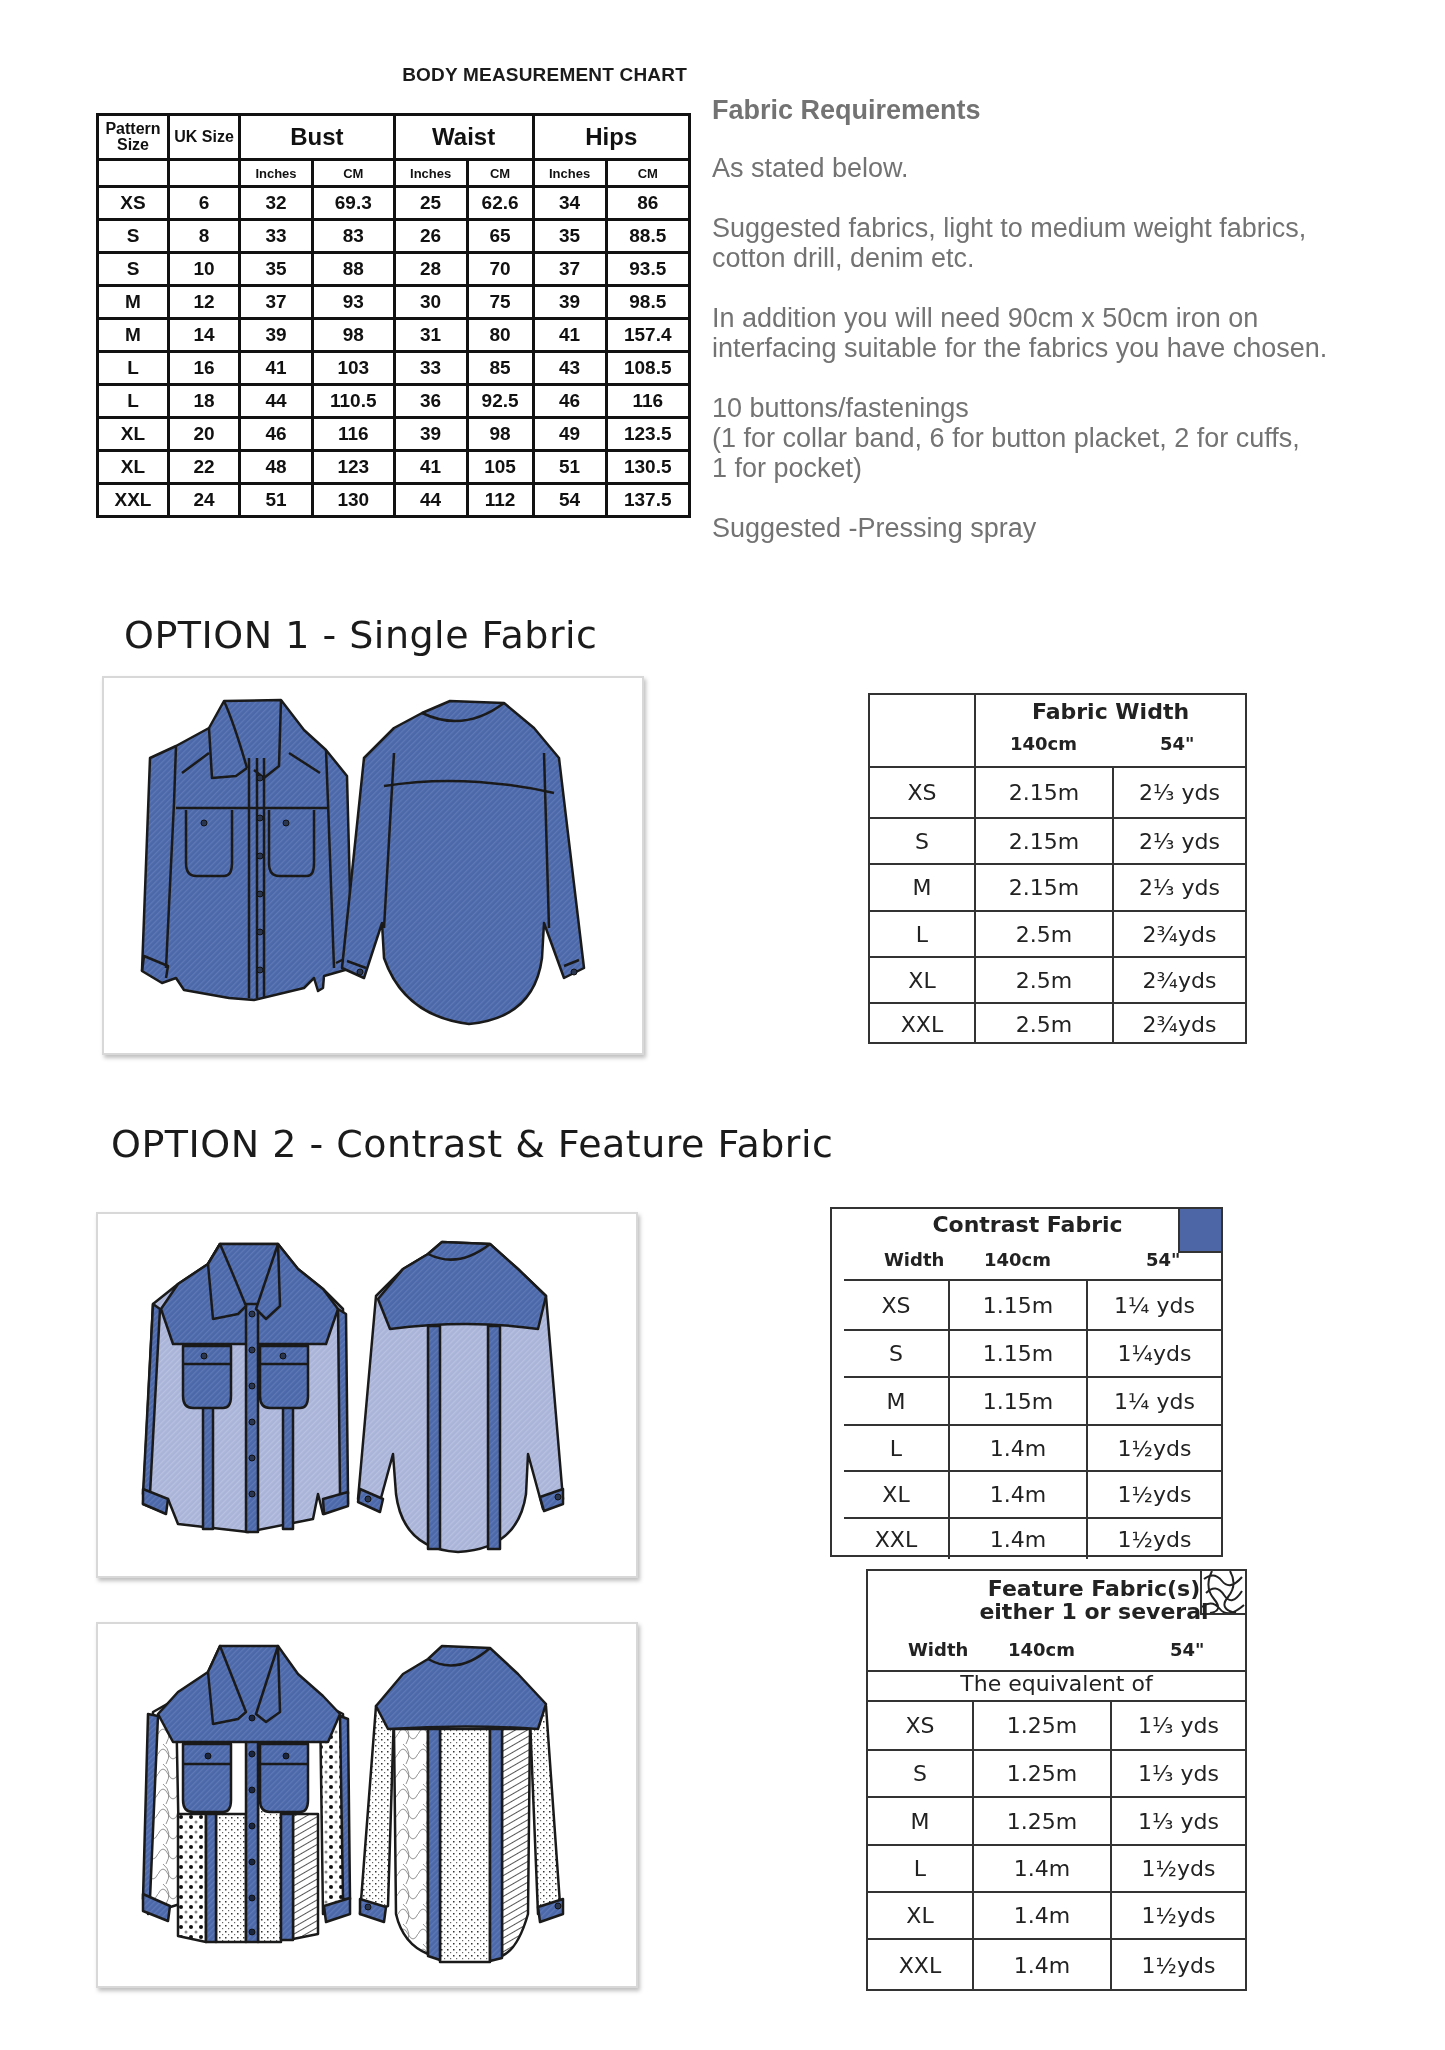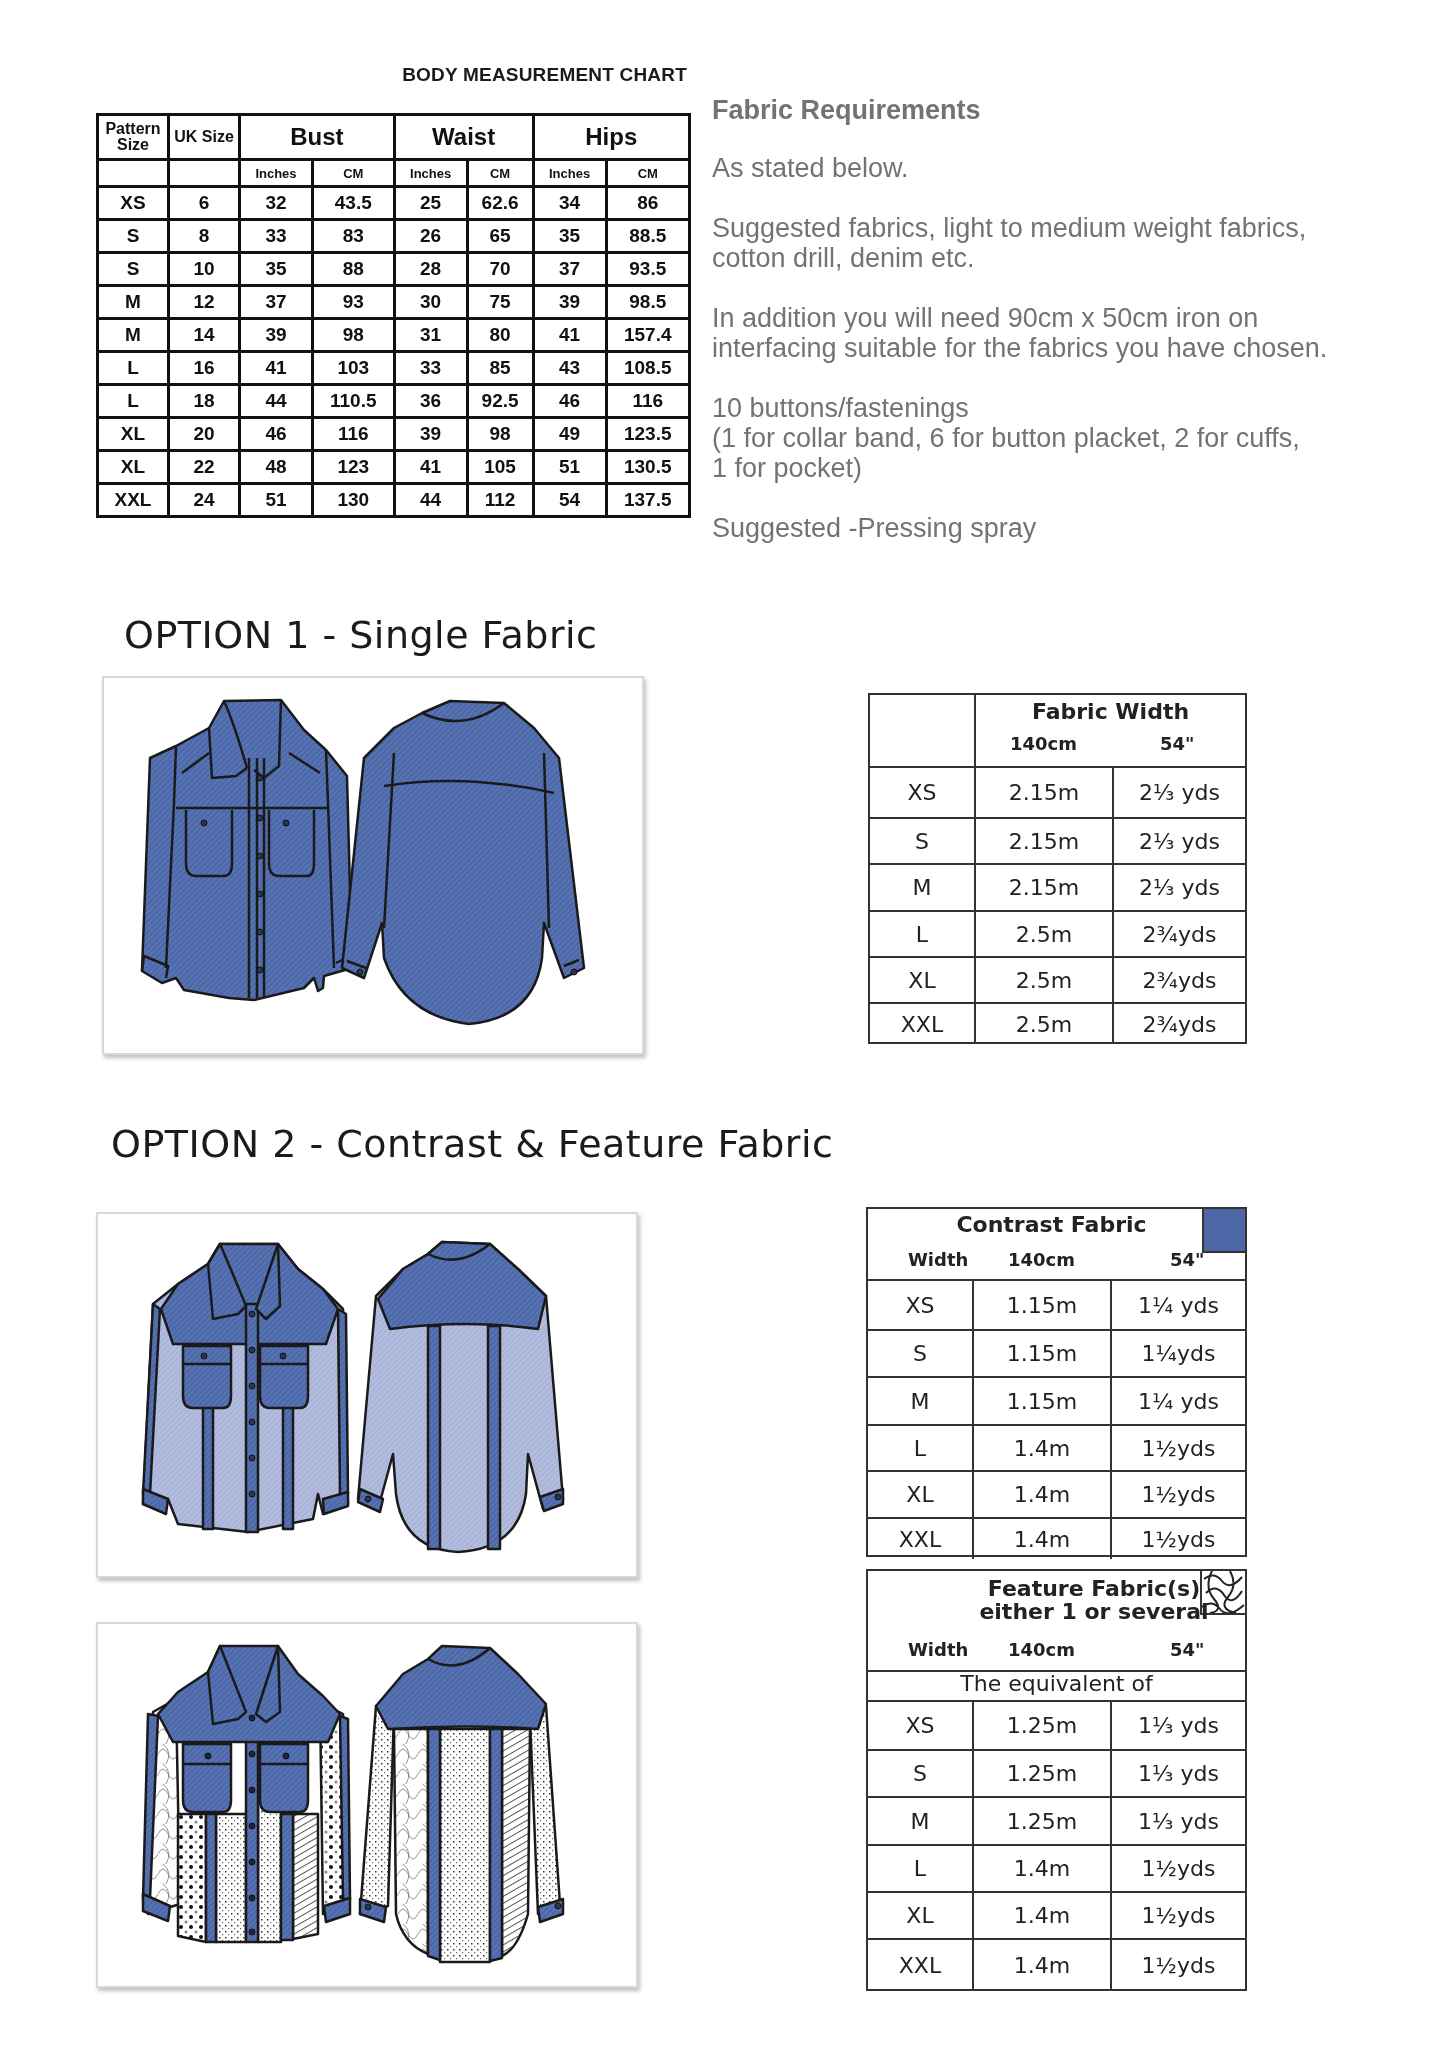--- a/index.html
+++ b/index.html
@@ -65,21 +65,21 @@
     <td>CM</td>
     <td>Inches</td>
     <td>CM</td>
     <td>Inches</td>
     <td>CM</td>
   </tr>
   <tr class="row">
     <td>XS</td>
         <td>6</td>
     <td>32</td>
-        <td>43.5</td>
+        <td>69.3</td>
     <td>25</td>
         <td>62.6</td>
     <td>34</td>
         <td>86</td>
   </tr>
   <tr class="row">
     <td>S</td>
         <td>8</td>
     <td>33</td>
         <td>83</td>
@@ -407,21 +407,21 @@
       <path fill="url(#denim)" d="M440 283 L465 275 L465 290 L442 298 Z"></path>
       <path fill="none" d="M330 35 Q360 52 392 24"></path>
     </g>
     <g fill="#2a3550" stroke="#111" stroke-width="1">
       <circle cx="270" cy="283" r="3"></circle>
         <circle cx="460" cy="282" r="3"></circle>
     </g>
   </svg>
 </div>
 
-<div class="ft" style="left:866px; top:1207px; width:377px; height:346px;">
+<div class="ft" style="left:830px; top:1207px; width:377px; height:346px;padding-left:12px;">
   <div class="hdr" style="height:70px;">
     <div class="swatch-blue"></div>
     <div class="t" style="left:0; width:377px; top:3px; padding-right:10px; box-sizing:border-box;">Contrast Fabric</div>
     <div class="w" style="left:40px; top:40px;">Width</div>
     <div class="w" style="left:140px; top:40px;">140cm</div>
     <div class="w" style="left:302px; top:40px;">54"</div>
   </div>
   <div class="r" style="height:48px;">
       <div class="c c1">XS</div>
       <div class="c c2">1.15m</div>

